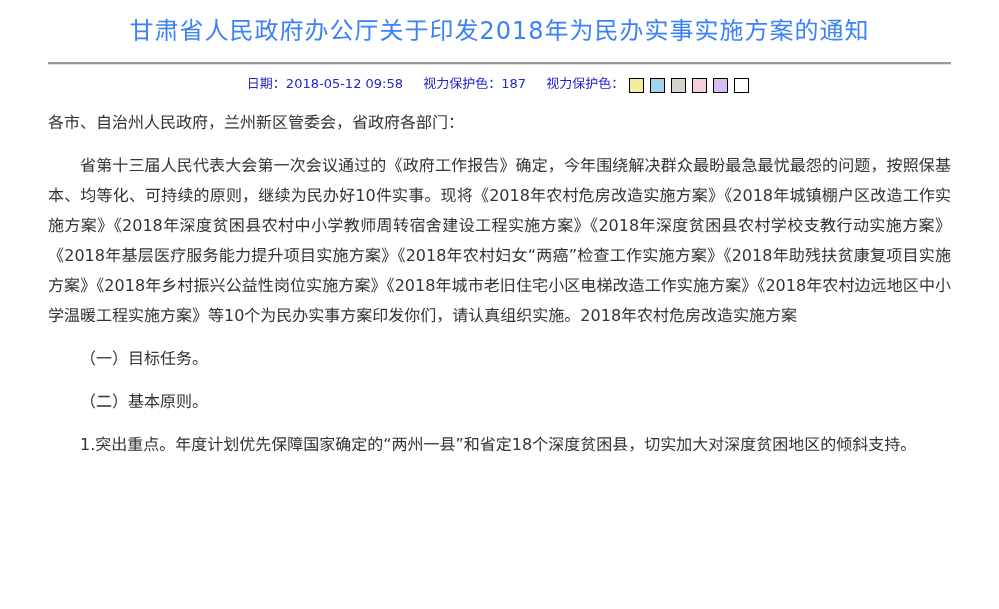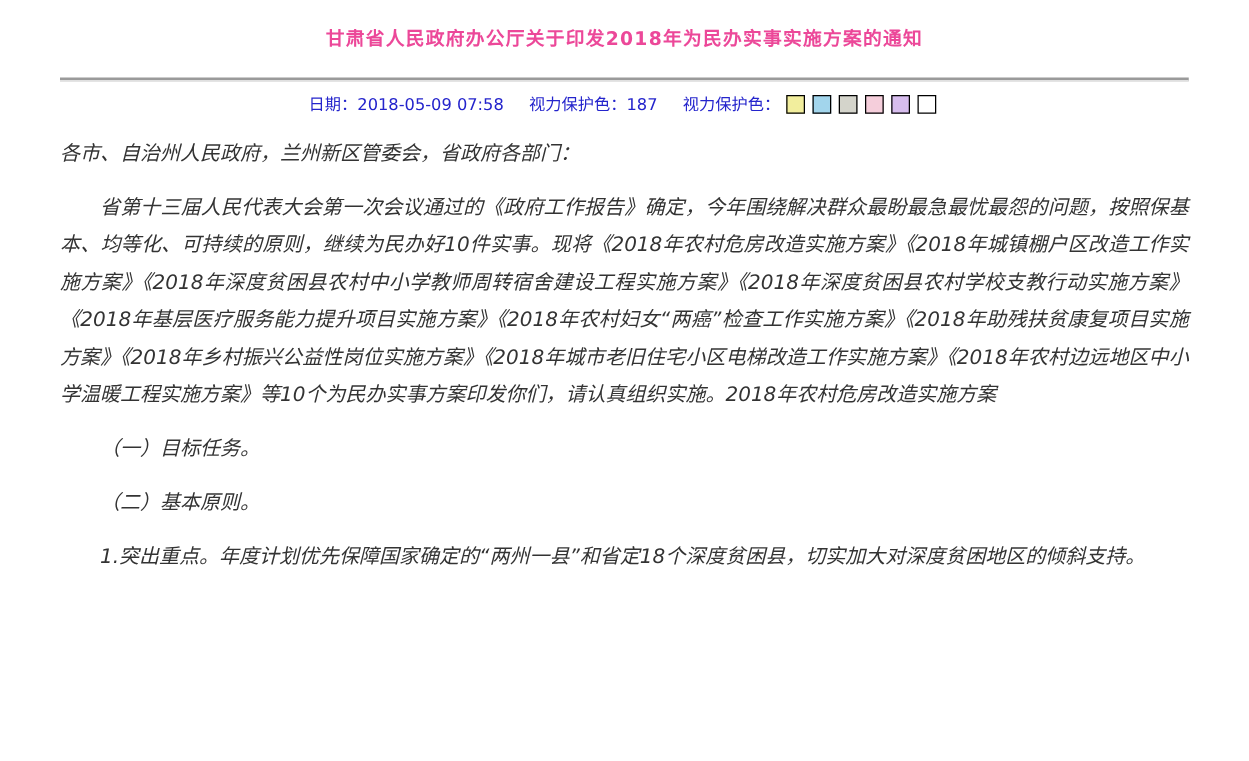--- a/index.html
+++ b/index.html
@@ -12,23 +12,23 @@
     width: 999px;
     height: 609px;
     box-sizing: border-box;
     padding: 16px 48px 0 48px;
     overflow: hidden;
     background: #ffffff;
     color: #333333;
   }
   .page-title {
     text-align: center;
-    font-size: 15px;
-    font-weight: bold;
-    color: #ec4899;
+    font-size: 24px;
+    font-weight: normal;
+    color: #3b82f6;
     line-height: 30px;
     letter-spacing: 1px;
   }
   .title-divider {
     height: 2px;
     background: var(--divider, #9a9a9a);
     border-bottom: 1px solid #e0e0e0;
     margin-top: 16px;
   }
   .meta-bar {
@@ -59,42 +59,41 @@
     text-align: center;
     line-height: 30px;
     color: #222222;
   }
   .ref-number { margin-right: 44px; }
   .doc p {
     margin: 13px 0;
     line-height: 30px;
     text-indent: 2em;
     text-align: justify;
-    font-style: italic;
   }
   .doc p.salutation {
     text-indent: 0;
     margin: 14px 0 13px 0;
   }
   .section-heading {
     font-weight: bold;
     color: var(--section-heading, #000066);
   }
 </style>
 </head>
 <body>
 
 <div class="page">
 
   <div class="page-title">甘肃省人民政府办公厅关于印发2018年为民办实事实施方案的通知</div>
 
   <div class="title-divider"></div>
 
   <div class="meta-bar">
-    <span class="meta-item"><span>日期：</span><span>2018-05-09 07:58</span></span>
+    <span class="meta-item"><span>日期：</span><span>2018-05-12 09:58</span></span>
     <span class="meta-item"><span>视力保护色：</span><span>187</span></span>
     <span class="meta-item"><span>视力保护色：</span><span class="swatches"><span class="swatch" style="background: rgb(242, 238, 157);"></span><span class="swatch" style="background: rgb(162, 213, 236);"></span><span class="swatch" style="background: rgb(212, 212, 203);"></span><span class="swatch" style="background: rgb(245, 206, 219);"></span><span class="swatch" style="background: rgb(215, 189, 238);"></span><span class="swatch" style="background: rgb(255, 255, 255);"></span></span></span>
   </div>
 
   <div class="doc">
 
 
     <p class="salutation">各市、自治州人民政府，兰州新区管委会，省政府各部门：</p>
 
     <p>省第十三届人民代表大会第一次会议通过的《政府工作报告》确定，今年围绕解决群众最盼最急最忧最怨的问题，按照保基本、均等化、可持续的原则，继续为民办好10件实事。现将《2018年农村危房改造实施方案》《2018年城镇棚户区改造工作实施方案》《2018年深度贫困县农村中小学教师周转宿舍建设工程实施方案》《2018年深度贫困县农村学校支教行动实施方案》《2018年基层医疗服务能力提升项目实施方案》《2018年农村妇女“两癌”检查工作实施方案》《2018年助残扶贫康复项目实施方案》《2018年乡村振兴公益性岗位实施方案》《2018年城市老旧住宅小区电梯改造工作实施方案》《2018年农村边远地区中小学温暖工程实施方案》等10个为民办实事方案印发你们，请认真组织实施。2018年农村危房改造实施方案</p>

